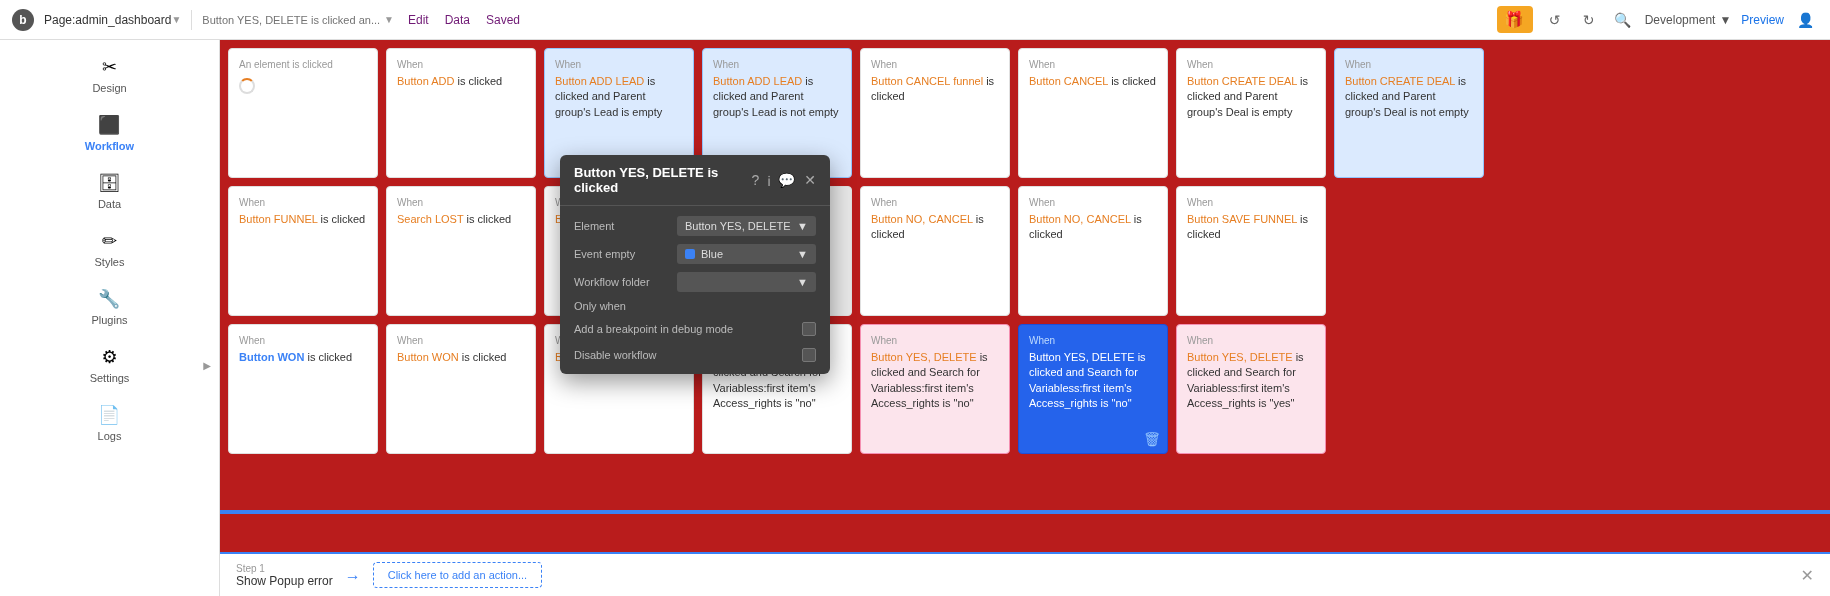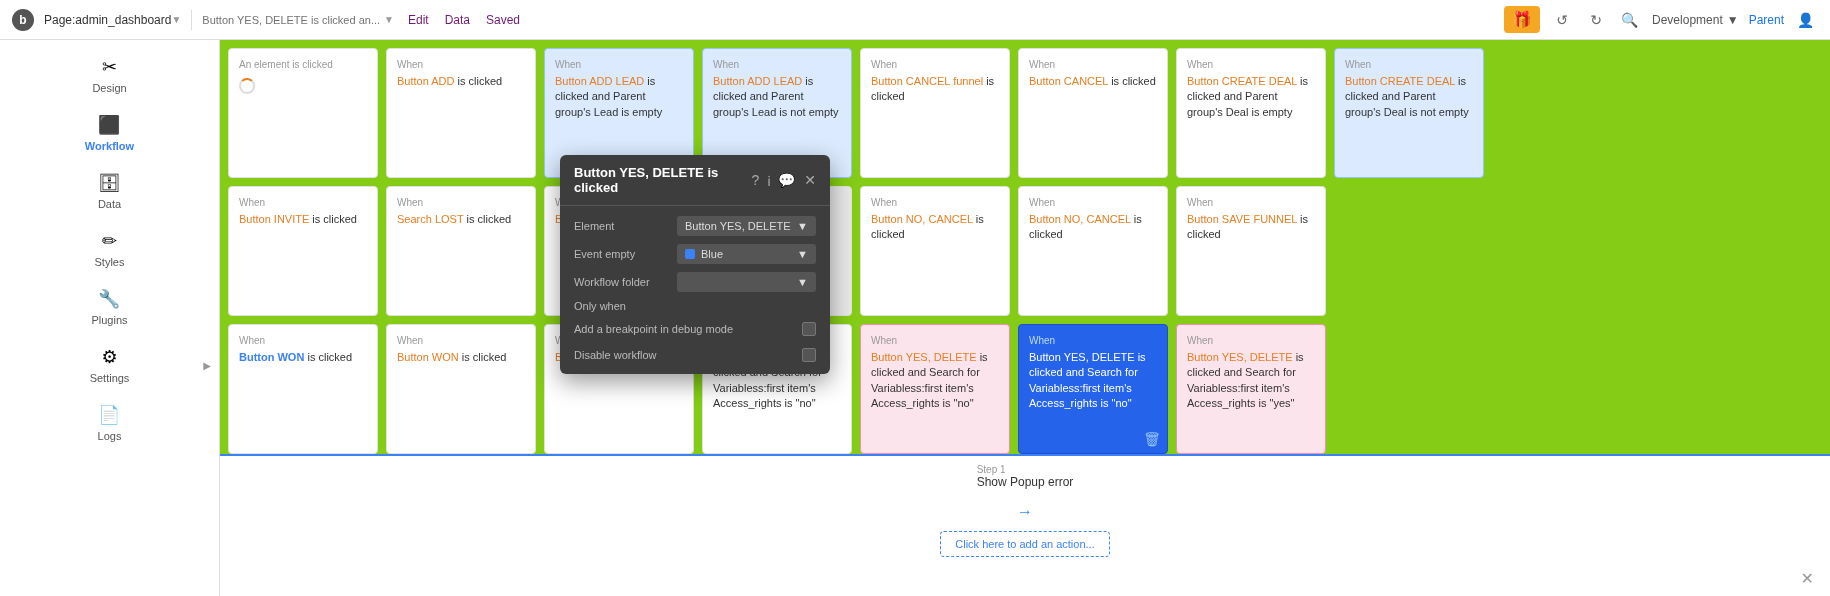--- a/index.html
+++ b/index.html
@@ -25,35 +25,35 @@
 
     
     .sidebar { width: 220px; background: #fff; border-right: 1px solid #ddd; display: flex; flex-direction: column; align-items: center; padding: 8px 0; gap: 4px; }
     .sidebar-item { display: flex; flex-direction: column; align-items: center; padding: 8px 12px; width: 100%; cursor: pointer; gap: 4px; border-radius: 4px; }
     .sidebar-item.active { color: #3b82f6; }
     .sidebar-item .icon { font-size: 18px; }
     .sidebar-item .label { font-size: 11px; color: #555; text-align: center; }
     .sidebar-item.active .label { color: #3b82f6; font-weight: 600; }
 
     
-    .content { flex: 1; overflow: auto; padding: 8px; position: relative; background: #84cc16; }
+    .content { flex: 1; overflow: auto; padding: 8px; position: relative; background: #b91c1c; }
     .wf-card { background: #fff; border: 1px solid #e0e0e0; border-radius: 4px; padding: 10px; font-size: 11px; cursor: pointer; position: relative; overflow: hidden; }
     .wf-card .card-header { color: #999; font-size: 10px; margin-bottom: 4px; }
     .wf-card .card-body { color: #333; font-size: 11px; line-height: 1.4; }
     .wf-card .card-body .highlight { color: #e67e22; font-weight: 400; }
     .wf-card .card-body .blue-link { color: #3b82f6; font-weight: 600; }
     .wf-card.blue-bg { background: #dbeafe; border-color: #93c5fd; }
     .wf-card.pink-bg { background: #fce4ec; border-color: #f48fb1; }
     .wf-card.blue-dark { background: #2563eb; color: white; border-color: #1d4ed8; }
     .wf-card.blue-dark .card-header { color: #bfdbfe; }
     .wf-card.blue-dark .card-body { color: white; }
     .wf-card .spinner { width: 16px; height: 16px; border: 2px solid #ddd; border-top: 2px solid #e67e22; border-radius: 50%; margin-top: 8px; }
 
     
-    .step-bar { position: absolute; bottom: 0; left: 0; right: 0; background: #fff; border-top: 2px solid #3b82f6; padding: 8px 16px; display: flex; align-items: center; gap: 12px; flex-direction: column; }
+    .step-bar { position: absolute; bottom: 0; left: 0; right: 0; background: #fff; border-top: 2px solid #3b82f6; padding: 8px 16px; display: flex; align-items: center; gap: 12px; }
     .step-label { font-size: 10px; color: #999; }
     .step-title { font-size: 12px; color: #333; font-weight: 500; }
     .step-arrow { color: #3b82f6; font-size: 16px; }
     .step-action { border: 1px dashed #3b82f6; border-radius: 4px; padding: 6px 14px; font-size: 11px; color: #3b82f6; cursor: pointer; background: #fff; }
     .step-close { margin-left: auto; color: #999; font-size: 16px; cursor: pointer; }
 
     
     .modal-overlay { position: fixed; inset: 0; z-index: 100; pointer-events: none; }
     .modal { position: absolute; top: 155px; left: 560px; width: 270px; background: #3d3d3d; border-radius: 6px; box-shadow: 0 8px 24px rgba(0,0,0,0.4); pointer-events: all; color: #ddd; font-size: 12px; overflow: hidden; }
     .modal-header { display: flex; align-items: center; justify-content: space-between; padding: 10px 14px; border-bottom: 1px solid #555; }
@@ -94,21 +94,21 @@
   </div>
   <div class="topbar-right">
     <div class="topbar-gift">🎁</div>
     <div class="topbar-icon">↺</div>
     <div class="topbar-icon">↻</div>
     <div class="topbar-icon">🔍</div>
     <div class="topbar-env">
       <span>Development</span>
       <span>▼</span>
     </div>
-    <div class="topbar-preview">Parent</div>
+    <div class="topbar-preview">Preview</div>
     <div class="topbar-icon">👤</div>
   </div>
 </div>
 
 <div class="main-layout">
 
   <div class="sidebar">
     <div class="sidebar-item">
       <span class="icon">✂</span>
       <span class="label">Design</span>
@@ -182,21 +182,21 @@
       <div class="wf-card blue-bg" style="width:150px;min-height:130px;">
         <div class="card-header">When</div>
         <div class="card-body"><span class="highlight">Button CREATE DEAL</span> is clicked and Parent group's Deal is not empty</div>
       </div>
     </div>
 
     <div style="display:flex;gap:8px;margin-bottom:8px;">
 
       <div class="wf-card" style="width:150px;min-height:130px;">
         <div class="card-header">When</div>
-        <div class="card-body"><span class="highlight">Button INVITE</span> is clicked</div>
+        <div class="card-body"><span class="highlight">Button FUNNEL</span> is clicked</div>
       </div>
 
       <div class="wf-card" style="width:150px;min-height:130px;">
         <div class="card-header">When</div>
         <div class="card-body"><span class="highlight">Search LOST</span> is clicked</div>
       </div>
 
       <div class="wf-card" style="width:150px;min-height:130px;">
         <div class="card-header">When</div>
         <div class="card-body"><span class="highlight">Button LO...</span></div>

